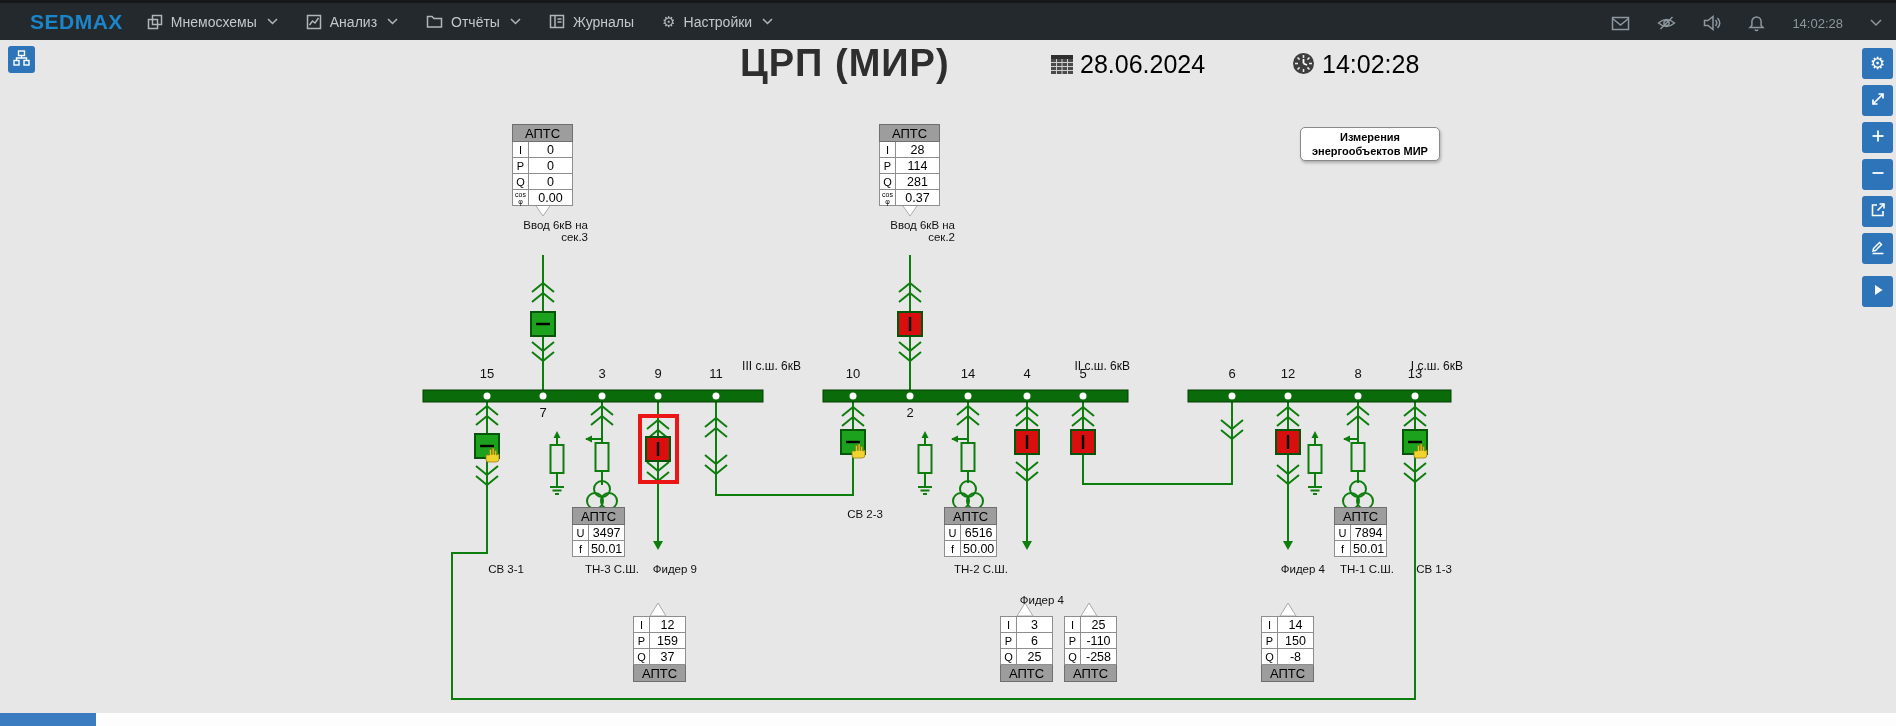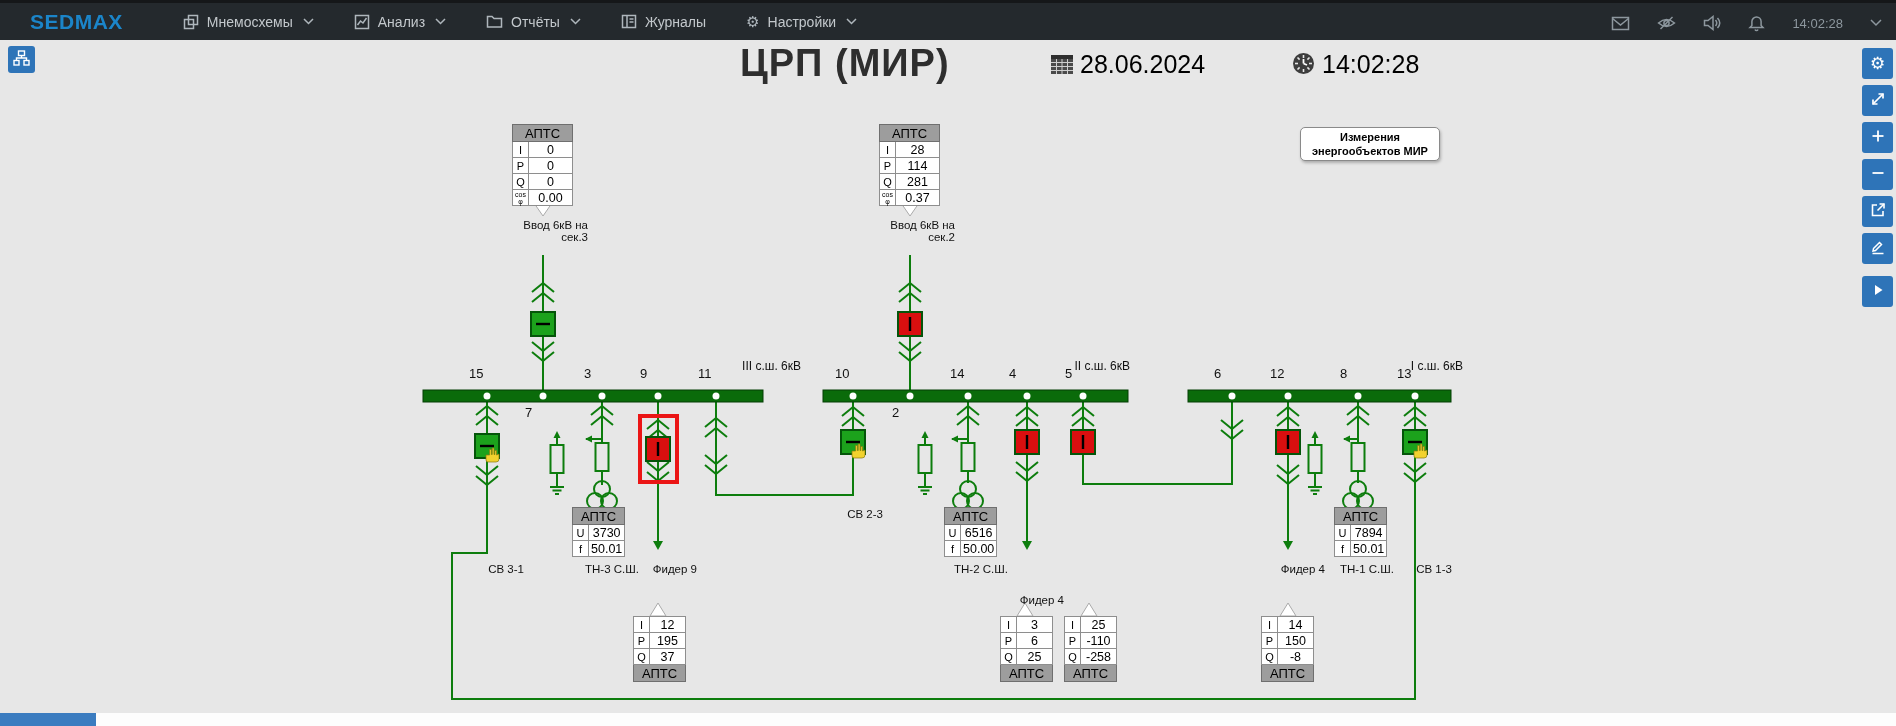--- a/index.html
+++ b/index.html
@@ -1,22 +1,22 @@
 <!DOCTYPE html>
 <html><head>
 <meta charset="utf-8">
 <style>
   *{margin:0;padding:0;box-sizing:border-box}
   html,body{width:1896px;height:726px;overflow:hidden}
   body{background:#e7e7e7;font-family:"Liberation Sans",sans-serif;position:relative;color:#111}
 
   
   .navbar{position:absolute;top:0;left:0;width:1896px;height:40px;background:#24292d;border-top:3px solid #151719;display:flex;align-items:center;z-index:20}
-  .logo{color:#1b85c9;font-weight:bold;font-size:21px;letter-spacing:.5px;margin:0 60px 0 30px;cursor:pointer}
-  .menu{display:flex;gap:40px}
+  .logo{color:#1b85c9;font-weight:bold;font-size:21px;letter-spacing:.5px;margin:0 24px 0 30px;cursor:pointer}
+  .menu{display:flex;gap:28px}
   .menu-item{display:flex;align-items:center;gap:8px;color:#c3c8cc;font-size:14px;cursor:pointer;white-space:nowrap}
   .menu-item svg,.nav-right svg{display:block}
   .gear-glyph{font-size:15px;color:#aeb6bc;line-height:1}
   .chev{margin-left:2px}
   .nav-right{position:absolute;right:14px;top:0;height:40px;display:flex;align-items:center;gap:27px}
   .nav-time{color:#8d979e;font-size:13px}
 
   
   .tree-btn{position:absolute;left:8px;top:46px;width:27px;height:27px;background:#2e74b8;border:none;border-radius:3px;display:flex;align-items:center;justify-content:center;cursor:pointer;z-index:15}
   .page-title{position:absolute;left:740px;top:42px;font-size:38px;font-weight:bold;color:#2e2e2e;letter-spacing:1px;z-index:5}
@@ -27,21 +27,21 @@
 
   .side-btn{position:absolute;left:1862px;width:31px;height:31px;background:#2e74b8;border:none;border-radius:3px;display:flex;align-items:center;justify-content:center;cursor:pointer;z-index:15;color:#fff}
   .side-btn .glyph{font-size:17px;line-height:1;color:#fff}
 
   .scroll-track{position:absolute;left:0;bottom:0;width:1896px;height:13px;background:#fdfdfd;z-index:18}
   .scroll-thumb{position:absolute;left:0;bottom:0;width:96px;height:13px;background:#3b7cc0;z-index:19}
 
   
   .diagram{position:absolute;left:0;top:0;z-index:1}
   .lbl{position:absolute;font-size:11.5px;color:#111;text-align:right;z-index:4}
-  .busnum{position:absolute;width:36px;text-align:left;font-size:13px;color:#111;z-index:4}
+  .busnum{position:absolute;width:36px;text-align:center;font-size:13px;color:#111;z-index:4}
   .busname{position:absolute;width:100px;text-align:right;font-size:12px;color:#111;z-index:4}
 
   table.meter{position:absolute;border-collapse:collapse;background:#fff;z-index:6;font-family:"Liberation Sans",sans-serif}
   .meter th{background:#9d9d9d;border:1px solid #6f6f6f;font-weight:normal;font-size:13px;color:#000;height:17px;padding:0 2px}
   .meter td{border:1px solid #8e8e8e;text-align:center;height:16px;padding:0 2px;font-size:12.5px;color:#000}
   .meter td.k{font-size:11px;width:16px}
   .meter td.k.tiny{font-size:7px;line-height:7px;word-break:break-all}
   .meter td.v{min-width:36px}
   .w-vvod td.v{min-width:44px}
 </style>
@@ -492,21 +492,21 @@
 </tbody>
   </table>
 
 <table class="meter" style="left:572px;top:507px">
   <tbody>
       <tr>
         <th colspan="2">АПТС</th>
       </tr>
   <tr>
         <td class="k">U</td>
-        <td class="v">3730</td>
+        <td class="v">3497</td>
       </tr>
   <tr>
         <td class="k">f</td>
         <td class="v">50.01</td>
       </tr>
 </tbody>
   </table>
 <table class="meter" style="left:944px;top:507px">
   <tbody>
       <tr>
@@ -539,21 +539,21 @@
   </table>
 
 <table class="meter" style="left:633px;top:616px">
   <tbody>
       <tr>
         <td class="k">I</td>
         <td class="v">12</td>
       </tr>
   <tr>
         <td class="k">P</td>
-        <td class="v">195</td>
+        <td class="v">159</td>
       </tr>
   <tr>
         <td class="k">Q</td>
         <td class="v">37</td>
       </tr>
   <tr>
         <th colspan="2">АПТС</th>
       </tr>
 </tbody>
   </table>

